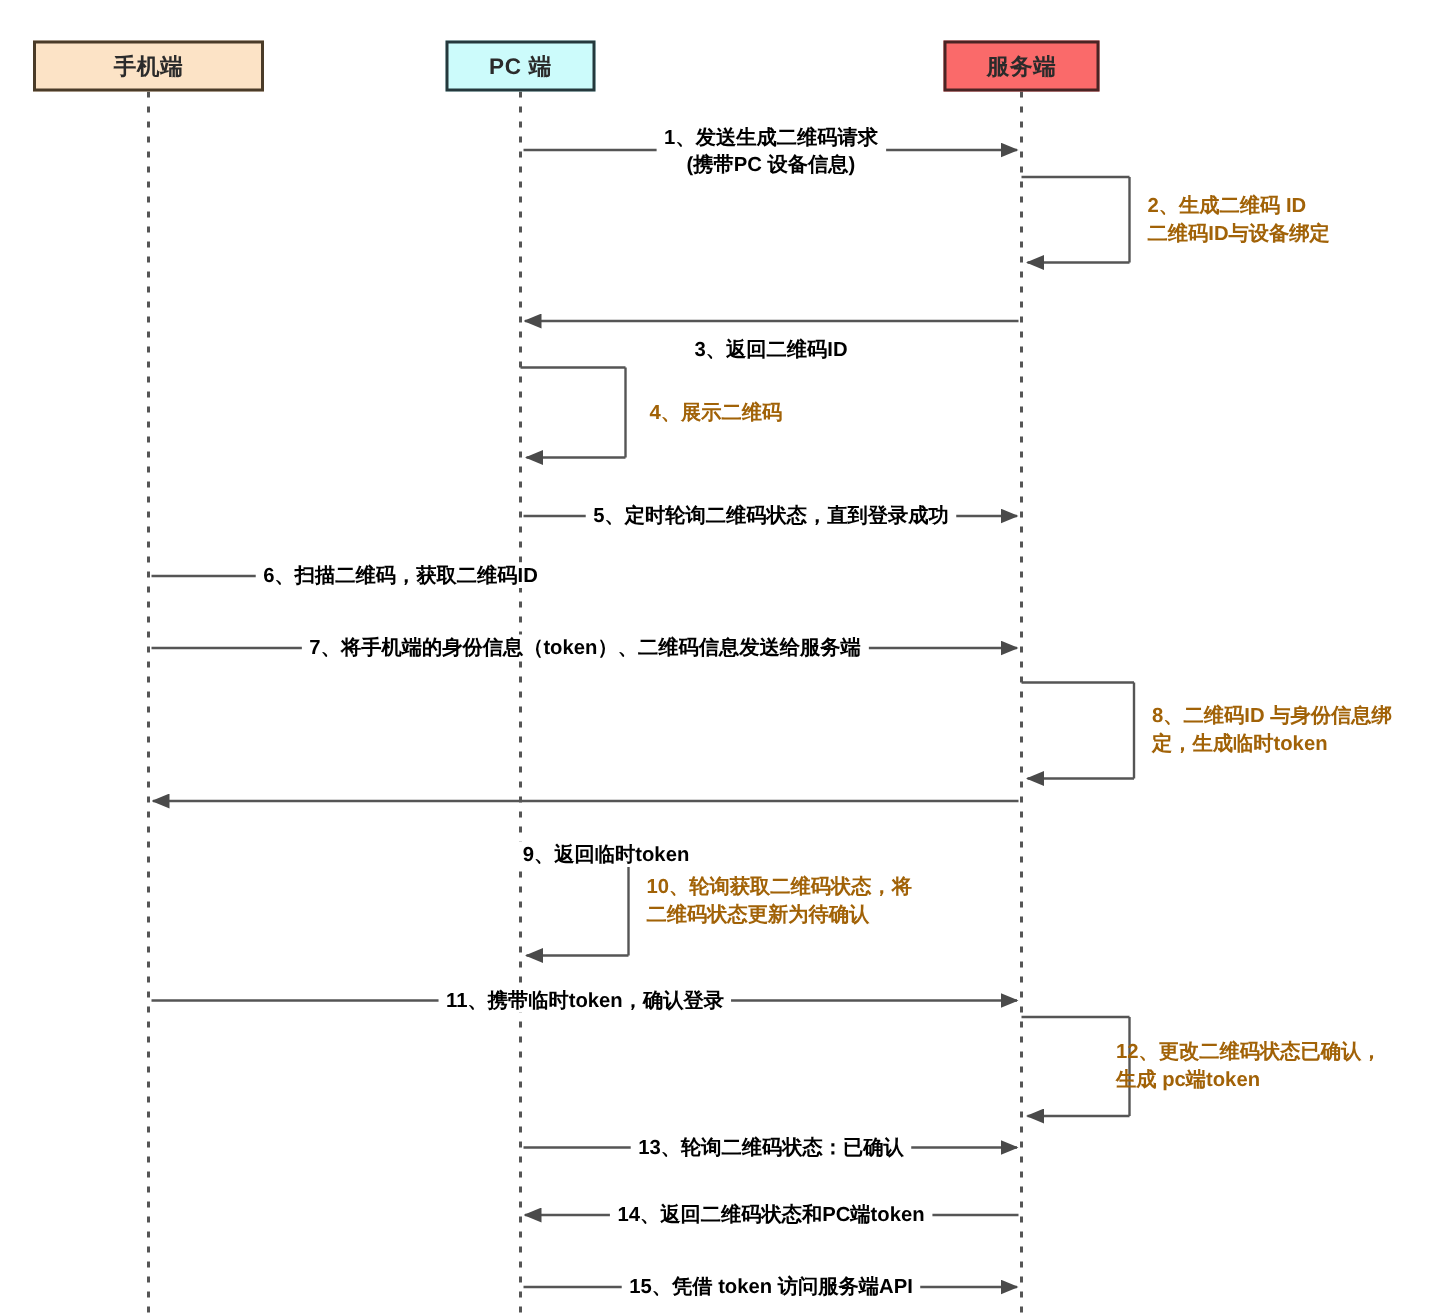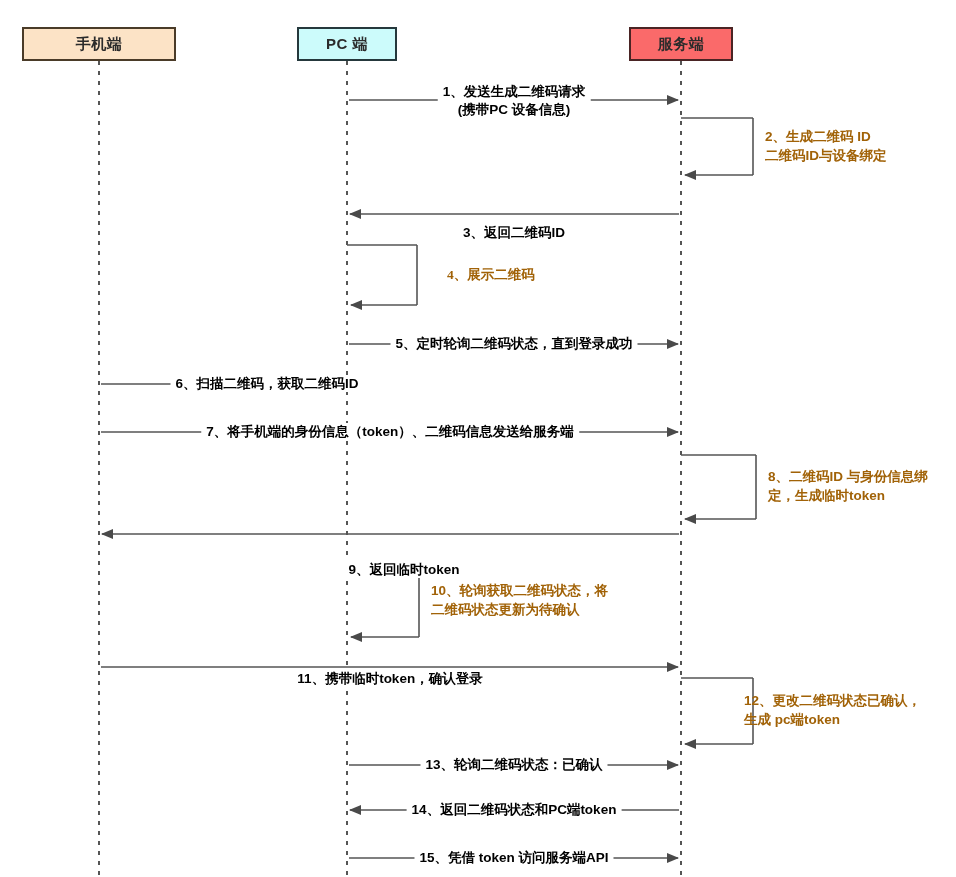--- a/index.html
+++ b/index.html
@@ -156,36 +156,36 @@
       </div>
     </div>
 
   <div id="labels-layer">
       <div class="msg-label two-line" style="left: 514px; top: 83px;"><span>1、发送生成二维码请求</span><span class="sub">(携带PC 设备信息)</span></div>
       <div class="note-label" style="left: 765px; top: 126.5px;">
         <div>2、生成二维码 ID</div>
         <div>二维码ID与设备绑定</div>
       </div>
       <div class="msg-label" style="left: 514px; top: 205px; margin-top: 19px;"><span>3、返回二维码ID</span></div>
-      <div class="note-label" style="left: 447px; top: 265px; font-family: Liberation Serif, serif;">
+      <div class="note-label" style="left: 433px; top: 265px;">
         <div>4、展示二维码</div>
       </div>
       <div class="msg-label" style="left: 514px; top: 335px;"><span>5、定时轮询二维码状态，直到登录成功</span></div>
       <div class="msg-label" style="left: 223px; top: 375px; margin-left: 44px;"><span>6、扫描二维码，获取二维码ID</span></div>
       <div class="msg-label" style="left: 390px; top: 423px;"><span>7、将手机端的身份信息（token）、二维码信息发送给服务端</span></div>
       <div class="note-label" style="left: 768px; top: 467px;">
         <div>8、二维码ID 与身份信息绑</div>
         <div>定，生成临时token</div>
       </div>
       <div class="msg-label" style="left: 404px; top: 525px; margin-top: 36px;"><span>9、返回临时token</span></div>
       <div class="note-label" style="left: 431px; top: 581px;">
         <div>10、轮询获取二维码状态，将</div>
         <div>二维码状态更新为待确认</div>
       </div>
-      <div class="msg-label" style="left: 390px; top: 658px; margin-top: 12px;"><span>11、携带临时token，确认登录</span></div>
+      <div class="msg-label" style="left: 390px; top: 658px;"><span>11、携带临时token，确认登录</span></div>
       <div class="note-label" style="left: 744px; top: 691px;">
         <div>12、更改二维码状态已确认，</div>
         <div>生成 pc端token</div>
       </div>
       <div class="msg-label" style="left: 514px; top: 756px;"><span>13、轮询二维码状态：已确认</span></div>
       <div class="msg-label" style="left: 514px; top: 801px;"><span>14、返回二维码状态和PC端token</span></div>
       <div class="msg-label" style="left: 514px; top: 849px;"><span>15、凭借 token 访问服务端API</span></div>
     </div>
 
 </div>

